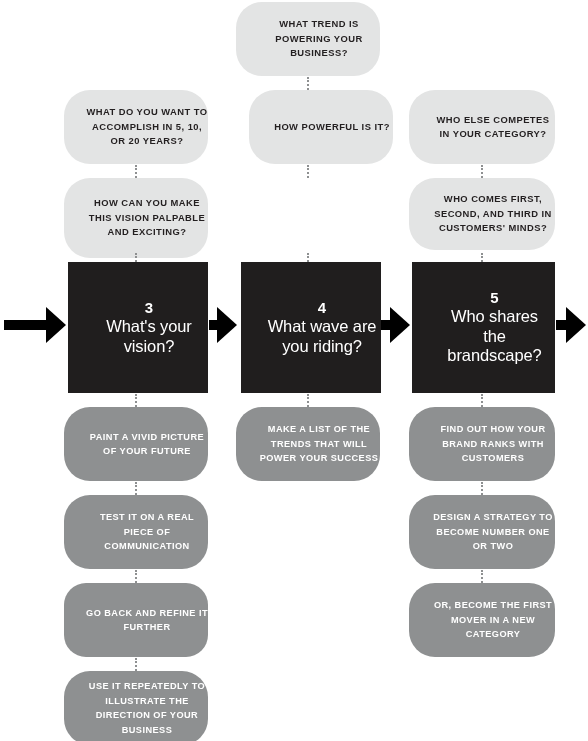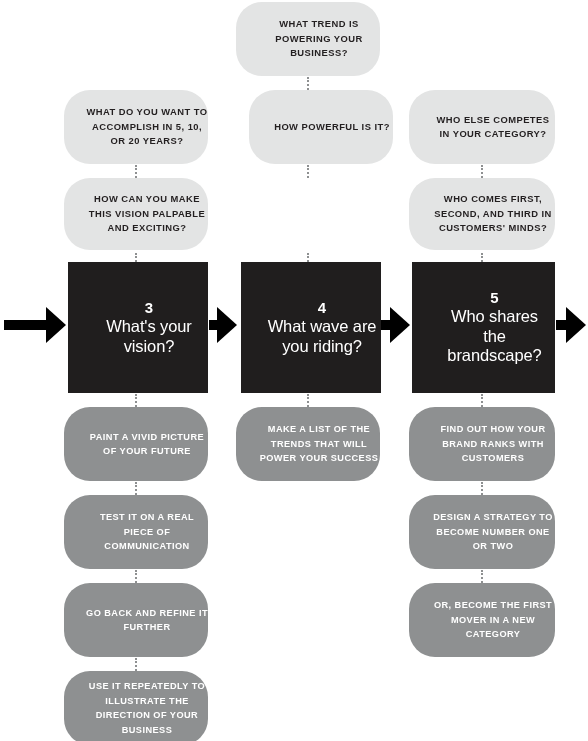--- a/index.html
+++ b/index.html
@@ -108,21 +108,21 @@
   <div class="node pod" style="left:236px;top:90px;width:144px;height:74px;margin-left:13px;">
     <span>HOW POWERFUL IS IT?</span>
   </div>
   <div class="dots" style="left:307px;top:165px;height:13px;"></div>
 
   <div class="node pod" style="left:409px;top:90px;width:146px;height:74px;">
     <span>WHO ELSE COMPETES IN YOUR CATEGORY?</span>
   </div>
   <div class="dots" style="left:481px;top:165px;height:13px;"></div>
 
-  <div class="node pod" style="left:64px;top:178px;width:144px;height:72px;">
+  <div class="node pod" style="left:64px;top:178px;width:144px;height:80px;">
     <span>HOW CAN YOU MAKE THIS VISION PALPABLE AND EXCITING?</span>
   </div>
   <div class="dots" style="left:135px;top:253px;height:13px;"></div>
 
   <div class="dots" style="left:307px;top:253px;height:13px;"></div>
 
   <div class="node pod" style="left:409px;top:178px;width:146px;height:72px;">
     <span>WHO COMES FIRST, SECOND, AND THIRD IN CUSTOMERS' MINDS?</span>
   </div>
   <div class="dots" style="left:481px;top:253px;height:13px;"></div>
@@ -183,21 +183,21 @@
   <div class="node pod-action" style="left:64px;top:495px;width:144px;height:74px;">
     <span>TEST IT ON A REAL PIECE OF COMMUNICATION</span>
   </div>
   <div class="dots" style="left:135px;top:570px;height:13px;"></div>
 
   <div class="node pod-action" style="left:409px;top:495px;width:146px;height:74px;">
     <span>DESIGN A STRATEGY TO BECOME NUMBER ONE OR TWO</span>
   </div>
   <div class="dots" style="left:481px;top:570px;height:13px;"></div>
 
-  <div class="node pod-action" style="left:64px;top:583px;width:144px;height:74px;">
+  <div class="node pod-action" style="left:64px;top:583px;width:144px;height:74px;border-radius:22px;">
     <span>GO BACK AND REFINE IT FURTHER</span>
   </div>
   <div class="dots" style="left:135px;top:658px;height:13px;"></div>
 
   <div class="node pod-action" style="left:409px;top:583px;width:146px;height:74px;">
     <span>OR, BECOME THE FIRST MOVER IN A NEW CATEGORY</span>
   </div>
 
   <div class="node pod-action" style="left:64px;top:671px;width:144px;height:74px;">
     <span>USE IT REPEATEDLY TO ILLUSTRATE THE DIRECTION OF YOUR BUSINESS</span>

